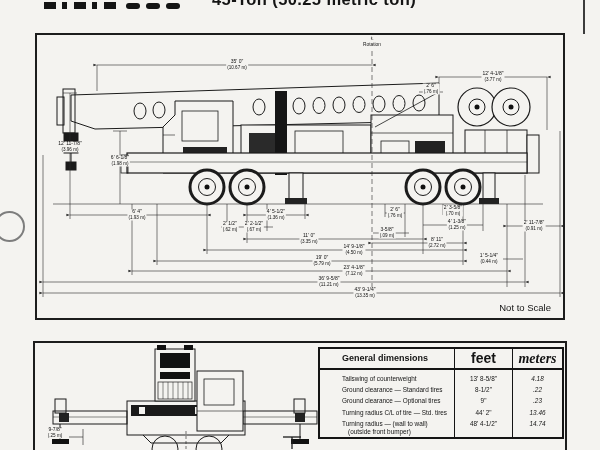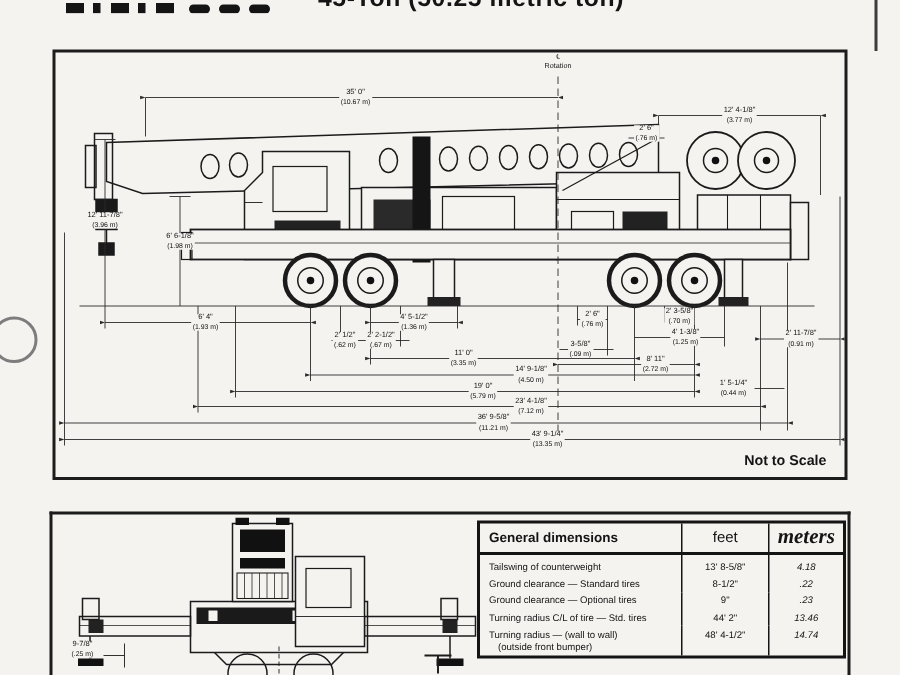--- a/index.html
+++ b/index.html
@@ -12,35 +12,35 @@
   .panel{position:absolute;background:#f4f3f0;border:2px solid #1c1c1c;box-sizing:border-box;}
   #box1{left:35px;top:33px;width:530px;height:287px;}
   #box2{left:33px;top:341px;width:534px;height:112px;border-bottom:none;}
   .drawing{position:absolute;left:0;top:0;z-index:1;}
   .dim{position:absolute;transform:translate(-50%,-50%);text-align:center;
        font-size:5px;line-height:1.15;background:#f4f3f0;padding:0 1px;
        white-space:nowrap;z-index:3;color:#111;}
   .dim .m{display:block;font-size:4.6px;}
   .rot{position:absolute;left:335px;top:1px;transform:translateX(-50%);
        font-size:4.8px;line-height:1.25;text-align:center;z-index:3;background:#f4f3f0;}
-  .nts{position:absolute;right:12px;bottom:5px;font-weight:bold;font-size:9.5px;z-index:3;}
+  .nts{position:absolute;right:12px;bottom:5px;font-weight:normal;font-size:9.5px;z-index:3;}
   .hole{position:absolute;left:-6px;top:211px;width:27px;height:27px;border-radius:50%;
         border:2.5px solid #7d7d7d;}
   .edge-mark{position:absolute;left:583px;top:0;width:2px;height:34px;background:#3c3c3c;}
   
   #gtable{position:absolute;left:318px;top:347px;width:246px;height:92px;
           border:2px solid #141414;background:#f4f3f0;box-sizing:border-box;z-index:4;
           display:flex;flex-direction:column;}
   .trow{display:flex;align-items:stretch;}
   .thead{height:20px;border-bottom:2px solid #141414;}
-  .c1{width:134px;padding-left:6px;box-sizing:border-box;}
+  .c1{width:134px;padding-left:22px;box-sizing:border-box;}
   .c2{width:58px;text-align:center;border-left:1.5px solid #141414;box-sizing:border-box;}
   .c3{flex:1;text-align:center;border-left:1.5px solid #141414;box-sizing:border-box;}
   .thead .c1{font-weight:bold;font-size:9px;line-height:19px;}
-  .thead .c2{font-weight:normal;font-size:10px;line-height:19px;}
+  .thead .c2{font-weight:bold;font-size:14px;line-height:19px;}
   .thead .c3{font-weight:bold;font-style:italic;font-size:14px;line-height:19px;
              font-family:"Liberation Serif",serif;}
   .tbody-row{font-size:6.4px;}
   .tbody-row .c1{line-height:1.35;padding-top:2.5px;}
   .tbody-row .c2{padding-top:2.5px;}
   .tbody-row .c3{font-style:italic;padding-top:2.5px;}
   .r1 .c1,.r1 .c2,.r1 .c3{padding-top:5px;}
   .lbl2{display:block;padding-left:6px;}
 </style>
 </head>

